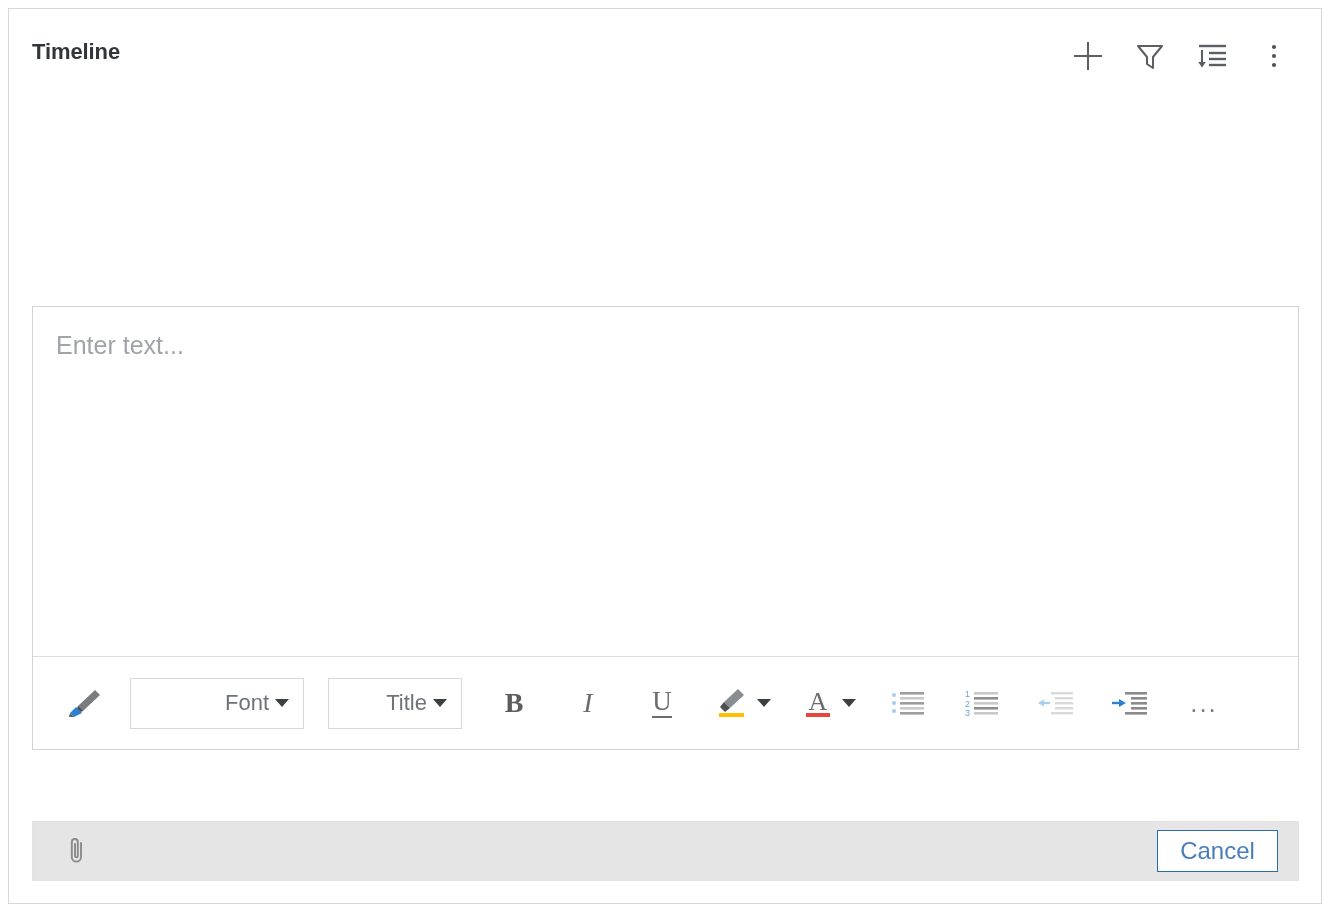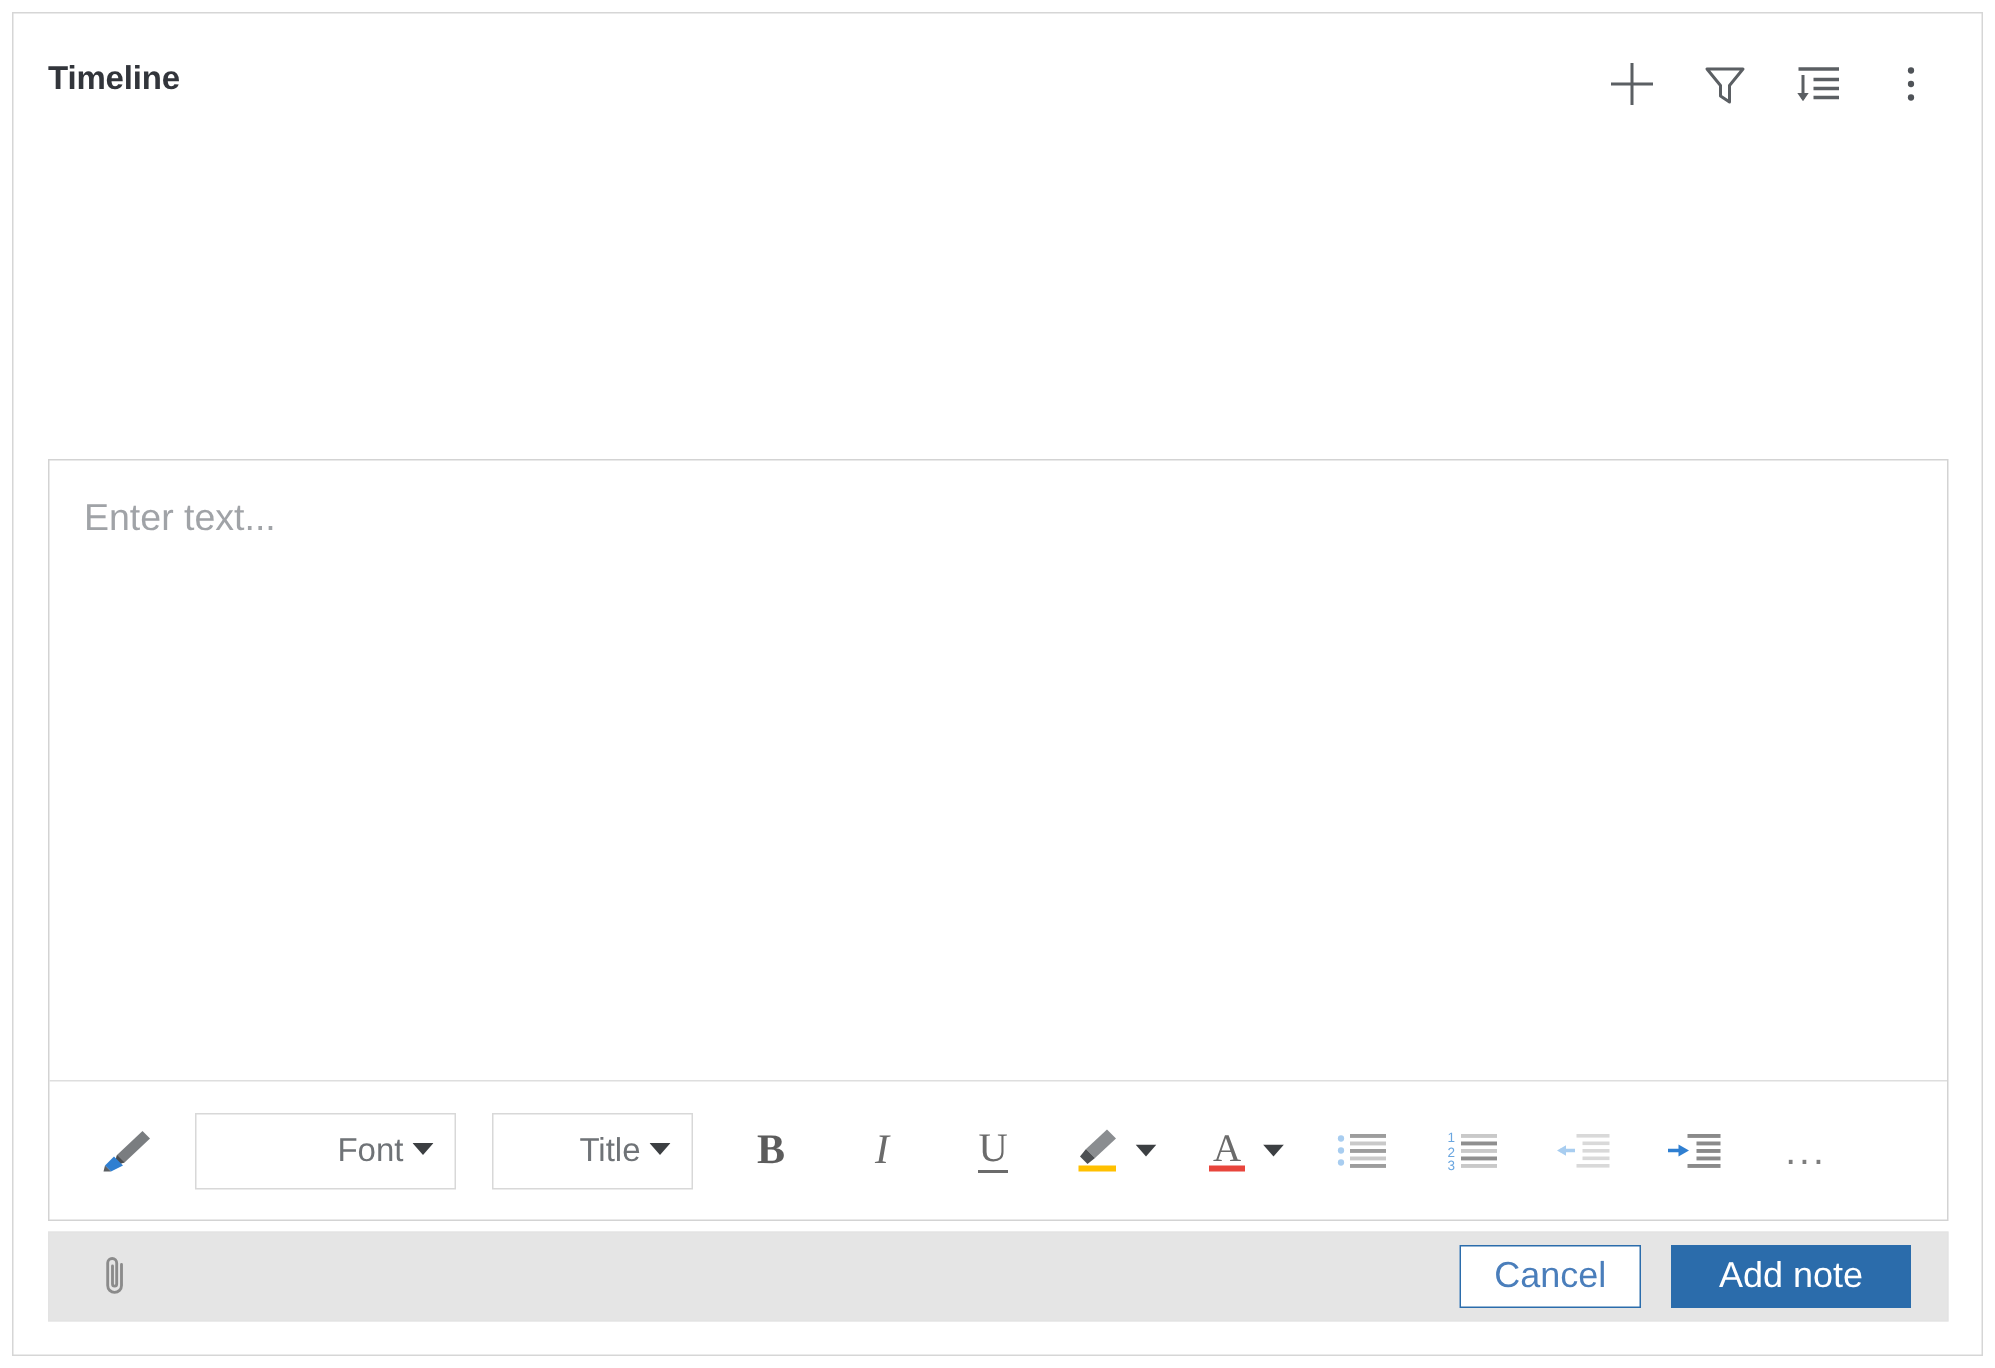--- a/index.html
+++ b/index.html
@@ -118,21 +118,21 @@
     line-height: 1;
     margin-left: 1px;
     white-space: nowrap;
   }
 
   
   #editor-box {
     left: 23px;
     top: 297px;
     width: 1267px;
-    height: 508px;
+    height: 444px;
     display: flex;
     flex-direction: column;
   }
   #editor-body {
     flex: 1 1 auto;
     position: relative;
   }
   #editor-placeholder {
     position: absolute;
     left: 23px;
@@ -514,19 +514,16 @@
         </svg>
       </span>
     </button>
 
     <span id="footer-spacer"></span>
 
     <button class="action-btn" id="cancel-button">
       <span>Cancel</span>
     </button>
 
-    <button class="action-btn" id="addnote-button">
-      <span>Add note</span>
-    </button>
 
   </div>
 
 </div>
 
 </body></html>

